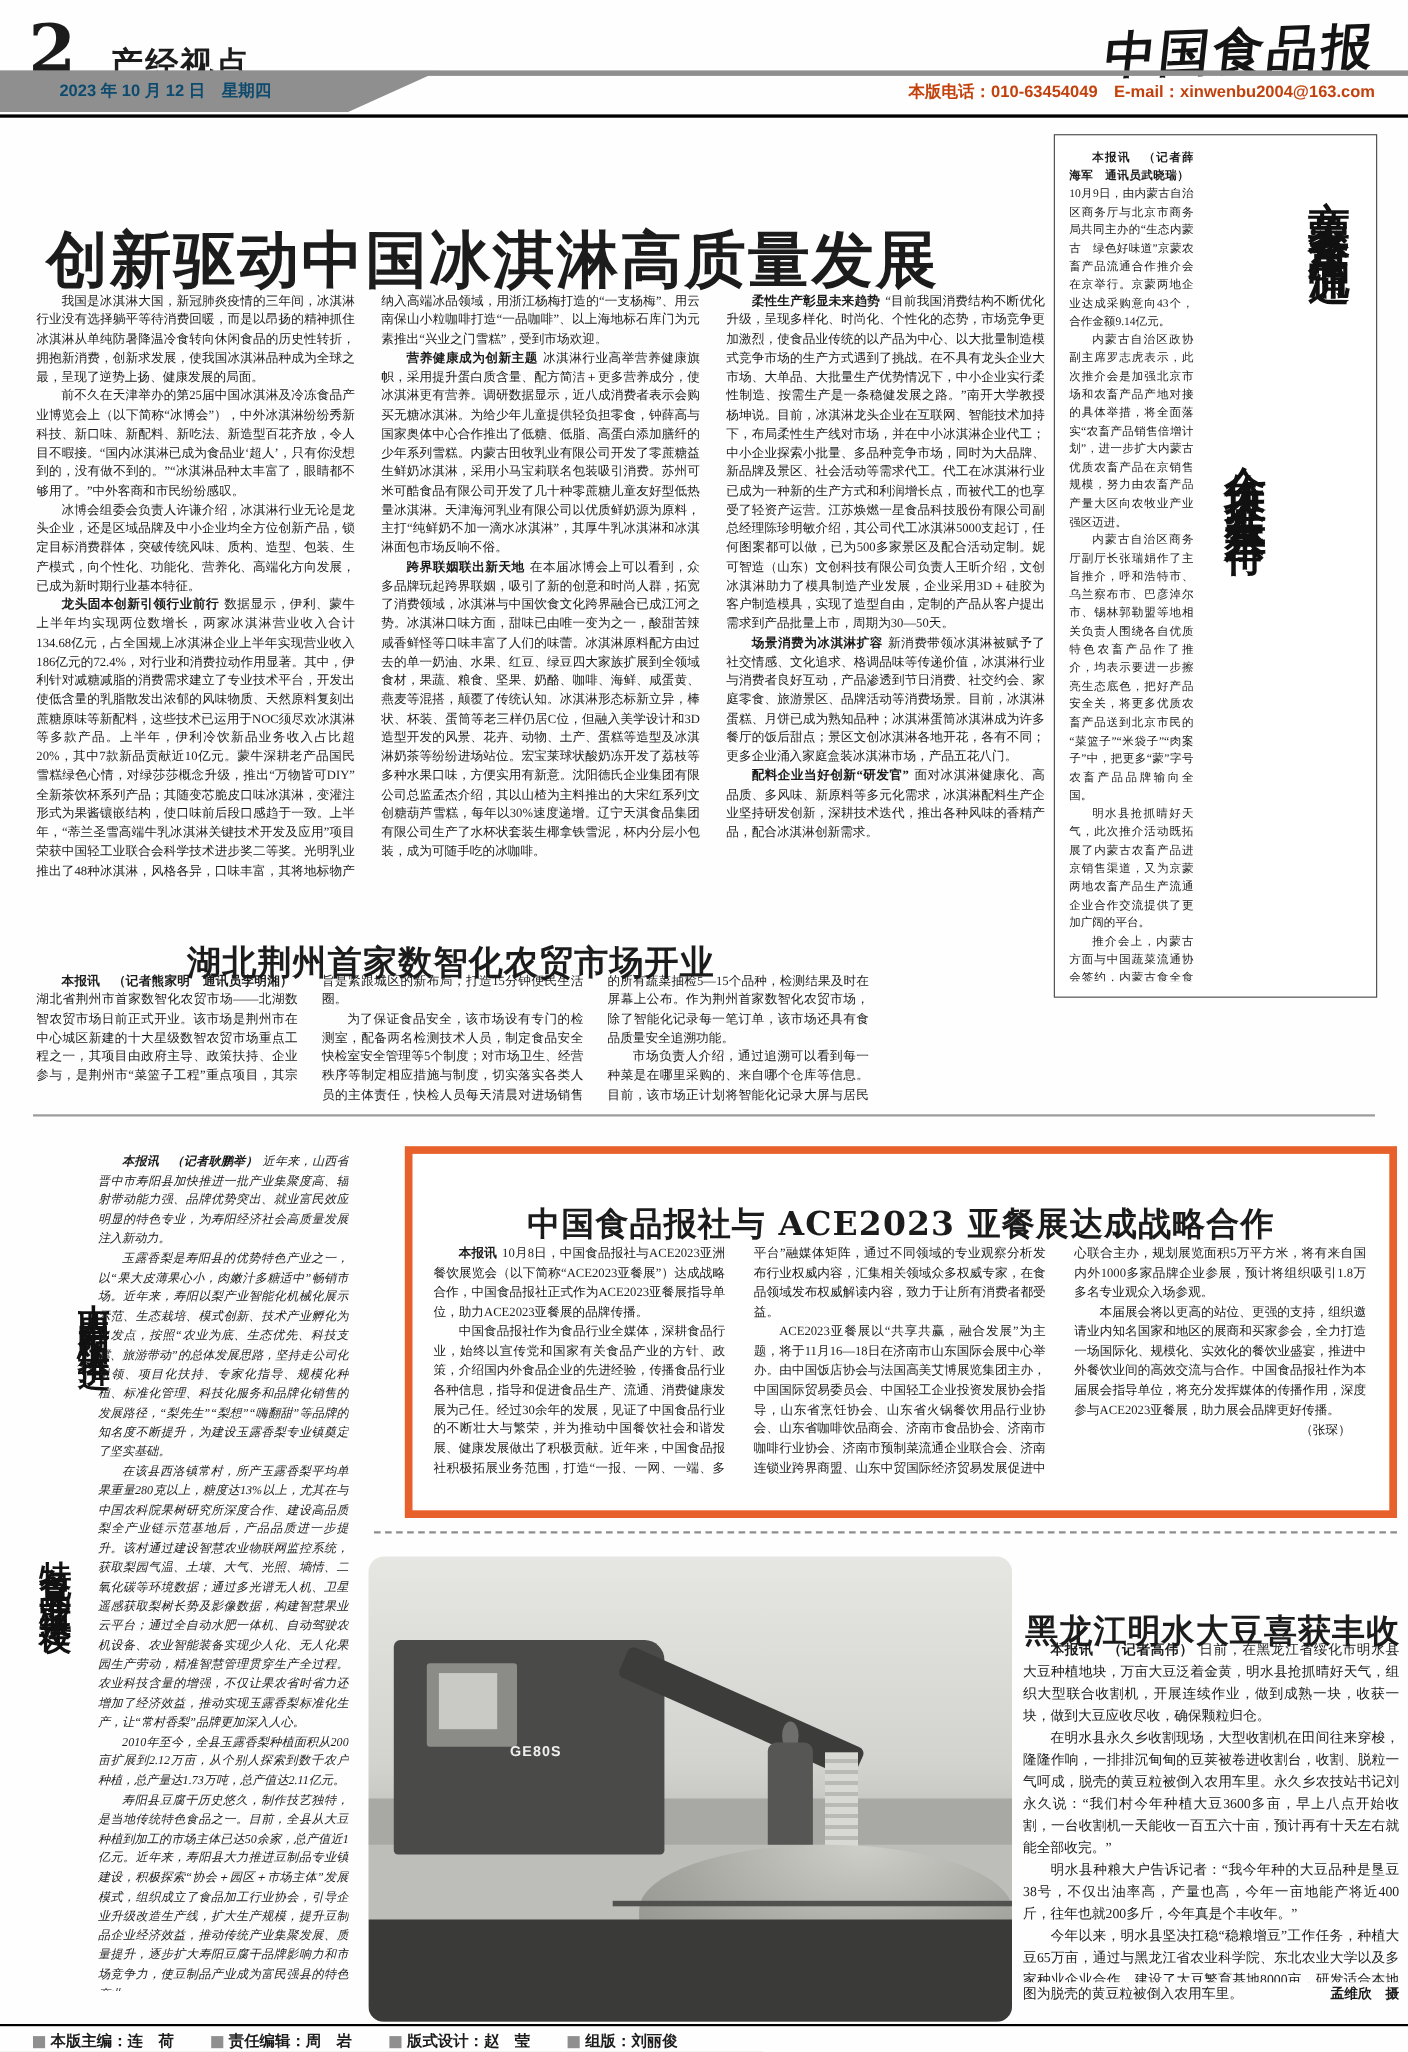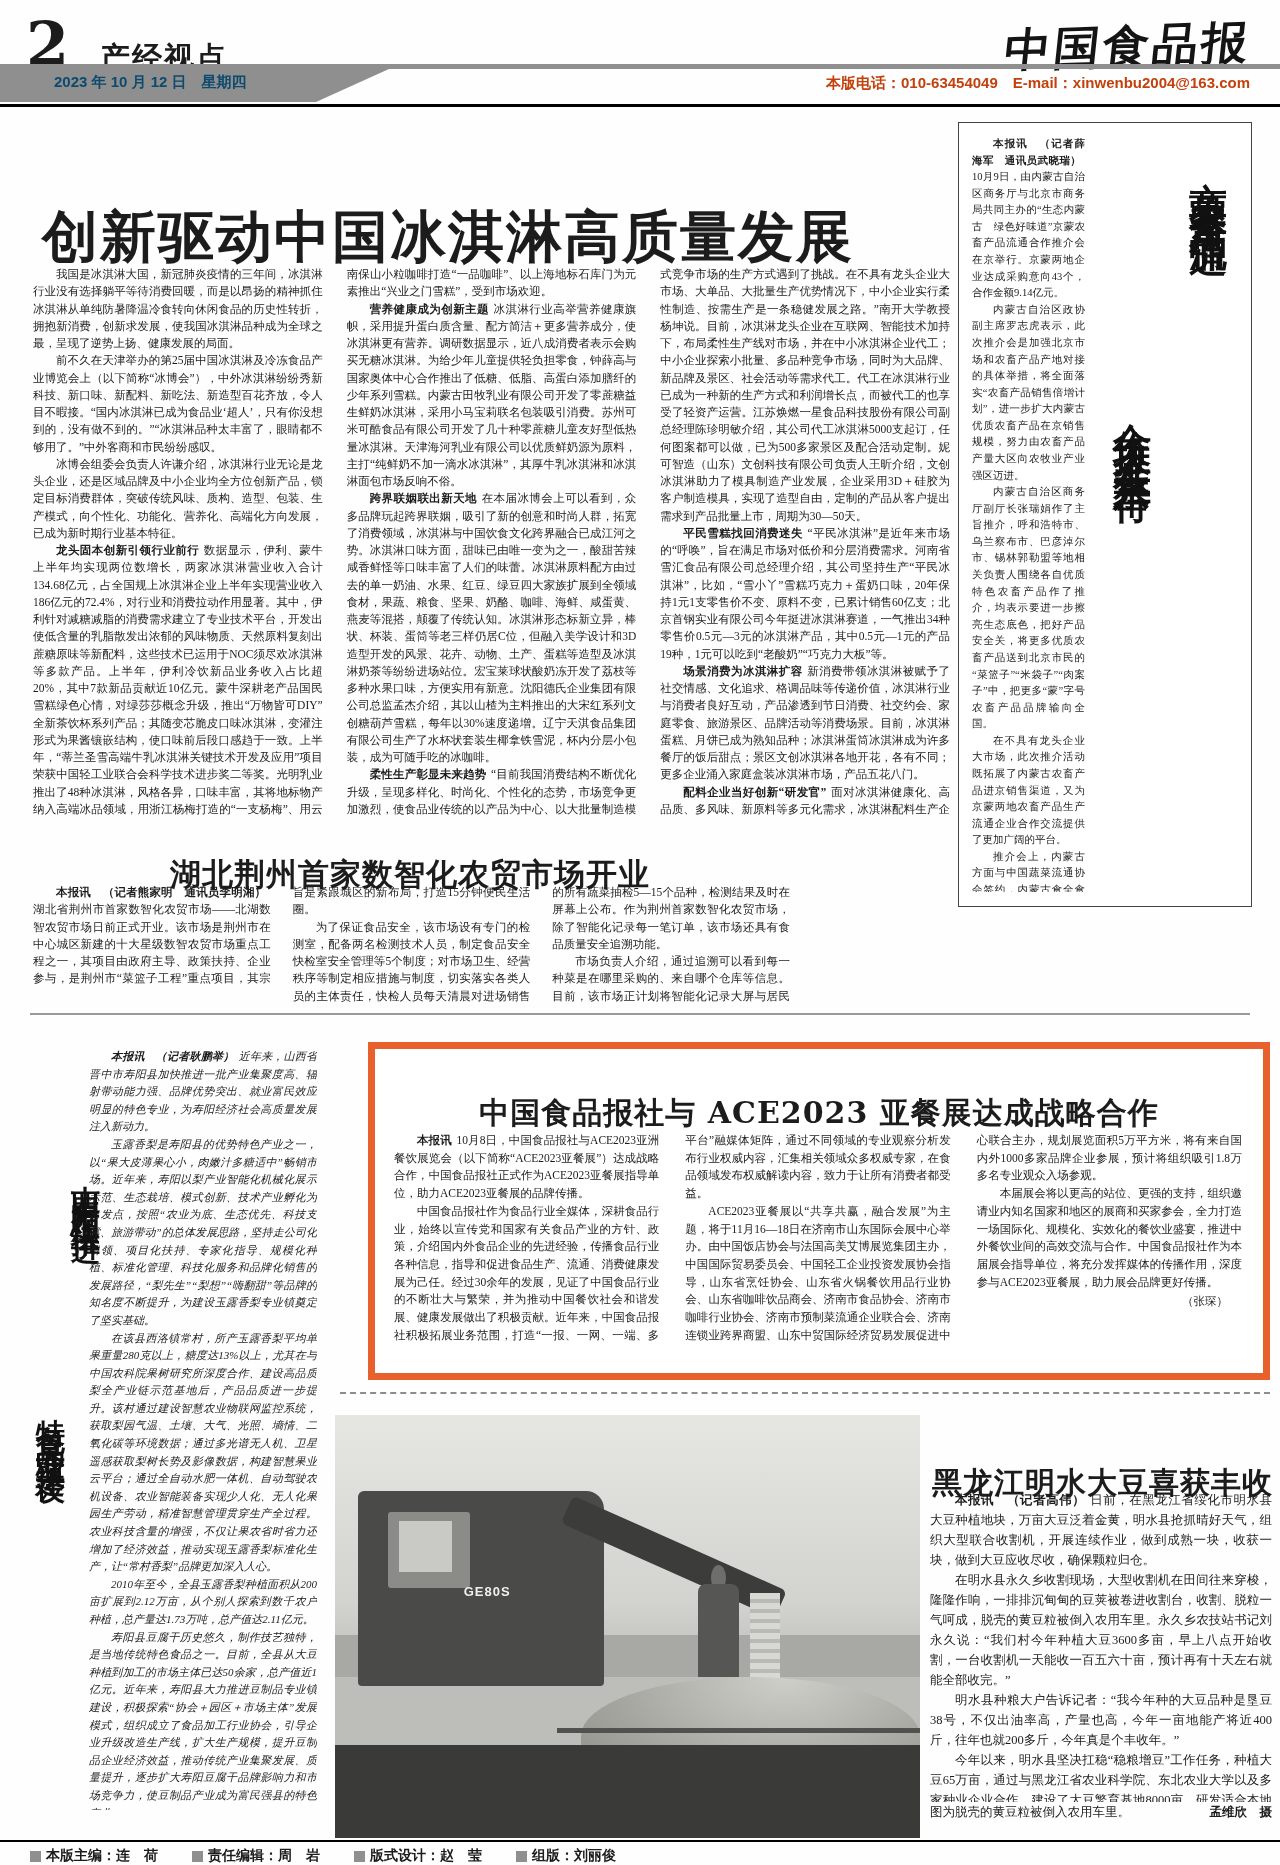--- a/index.html
+++ b/index.html
@@ -54,21 +54,21 @@
   
   .ace-box{left:368px;top:1042px;width:902px;height:338px;border:7px solid #e8612c;background:#fff;box-sizing:border-box;}
   .ace-headline{left:390px;top:1068px;width:858px;text-align:center;font-size:30px;font-weight:900;
                 font-family:"DejaVu Serif",serif;letter-spacing:1px;}
   .ace-body{left:394px;top:1132px;width:848px;height:235px;column-count:3;column-gap:26px;
             font-size:11.5px;line-height:1.54;}
 
   .rule-dashed{left:340px;top:1392px;width:930px;border-top:2px dashed #8d8d8d;height:0;}
 
   
-  .photo{left:335px;top:1415px;width:585px;height:423px;background:linear-gradient(#e6e6e3 0%,#d2d2cf 45%,#bdbdba 60%);overflow:hidden;}
+  .photo{left:335px;top:1415px;width:585px;height:423px;background:linear-gradient(#e6e6e3 0%,#d2d2cf 45%,#bdbdba 60%);overflow:hidden;border-radius:14px;}
   .ph-far{position:absolute;left:0;top:52%;width:100%;height:10%;background:#a8a8a5;}
   .ph-machine{position:absolute;left:4%;top:18%;width:42%;height:46%;background:#4a4a48;border-radius:6px 18px 4px 4px;}
   .ph-cab{position:absolute;left:9%;top:23%;width:14%;height:18%;background:#8b8b88;border-radius:3px;}
   .ph-cab-glass{position:absolute;left:11%;top:25%;width:9%;height:12%;background:#c9c9c6;}
   .ph-label{position:absolute;left:22%;top:40%;color:#efefec;font-size:13px;font-weight:bold;
             font-family:"Liberation Sans",sans-serif;letter-spacing:1px;}
   .ph-auger{position:absolute;left:38%;top:30%;width:40%;height:7%;background:#3c3c3a;transform:rotate(24deg);border-radius:6px;}
   .ph-stream{position:absolute;left:71%;top:42%;width:5%;height:30%;background:repeating-linear-gradient(#d8d8d4 0 6px,#b9b9b5 6px 10px);}
   .ph-person{position:absolute;left:62%;top:40%;width:7%;height:22%;background:#565654;border-radius:8px 8px 0 0;}
   .ph-head{position:absolute;left:64.2%;top:35.5%;width:2.6%;height:6%;background:#6e6e6c;border-radius:50%;}
@@ -110,37 +110,36 @@
     <div class="abs main-body flow">
       <div>
 
       <p class="para"><span>我国是冰淇淋大国，新冠肺炎疫情的三年间，冰淇淋行业没有选择躺平等待消费回暖，而是以昂扬的精神抓住冰淇淋从单纯防暑降温冷食转向休闲食品的历史性转折，拥抱新消费，创新求发展，使我国冰淇淋品种成为全球之最，呈现了逆势上扬、健康发展的局面。</span></p>
           <p class="para"><span>前不久在天津举办的第25届中国冰淇淋及冷冻食品产业博览会上（以下简称“冰博会”），中外冰淇淋纷纷秀新科技、新口味、新配料、新吃法、新造型百花齐放，令人目不暇接。“国内冰淇淋已成为食品业‘超人’，只有你没想到的，没有做不到的。”“冰淇淋品种太丰富了，眼睛都不够用了。”中外客商和市民纷纷感叹。</span></p>
           <p class="para"><span>冰博会组委会负责人许谦介绍，冰淇淋行业无论是龙头企业，还是区域品牌及中小企业均全方位创新产品，锁定目标消费群体，突破传统风味、质构、造型、包装、生产模式，向个性化、功能化、营养化、高端化方向发展，已成为新时期行业基本特征。</span></p>
           <p class="para"><strong class="phead">龙头固本创新引领行业前行</strong><span>数据显示，伊利、蒙牛上半年均实现两位数增长，两家冰淇淋营业收入合计134.68亿元，占全国规上冰淇淋企业上半年实现营业收入186亿元的72.4%，对行业和消费拉动作用显著。其中，伊利针对减糖减脂的消费需求建立了专业技术平台，开发出使低含量的乳脂散发出浓郁的风味物质、天然原料复刻出蔗糖原味等新配料，这些技术已运用于NOC须尽欢冰淇淋等多款产品。上半年，伊利冷饮新品业务收入占比超20%，其中7款新品贡献近10亿元。蒙牛深耕老产品国民雪糕绿色心情，对绿莎莎概念升级，推出“万物皆可DIY”全新茶饮杯系列产品；其随变芯脆皮口味冰淇淋，变灌注形式为果酱镶嵌结构，使口味前后段口感趋于一致。上半年，“蒂兰圣雪高端牛乳冰淇淋关键技术开发及应用”项目荣获中国轻工业联合会科学技术进步奖二等奖。光明乳业推出了48种冰淇淋，风格各异，口味丰富，其将地标物产纳入高端冰品领域，用浙江杨梅打造的“一支杨梅”、用云南保山小粒咖啡打造“一品咖啡”、以上海地标石库门为元素推出“兴业之门雪糕”，受到市场欢迎。</span></p>
           <p class="para"><strong class="phead">营养健康成为创新主题</strong><span>冰淇淋行业高举营养健康旗帜，采用提升蛋白质含量、配方简洁＋更多营养成分，使冰淇淋更有营养。调研数据显示，近八成消费者表示会购买无糖冰淇淋。为给少年儿童提供轻负担零食，钟薛高与国家奥体中心合作推出了低糖、低脂、高蛋白添加膳纤的少年系列雪糕。内蒙古田牧乳业有限公司开发了零蔗糖益生鲜奶冰淇淋，采用小马宝莉联名包装吸引消费。苏州可米可酷食品有限公司开发了几十种零蔗糖儿童友好型低热量冰淇淋。天津海河乳业有限公司以优质鲜奶源为原料，主打“纯鲜奶不加一滴水冰淇淋”，其厚牛乳冰淇淋和冰淇淋面包市场反响不俗。</span></p>
           <p class="para"><strong class="phead">跨界联姻联出新天地</strong><span>在本届冰博会上可以看到，众多品牌玩起跨界联姻，吸引了新的创意和时尚人群，拓宽了消费领域，冰淇淋与中国饮食文化跨界融合已成江河之势。冰淇淋口味方面，甜味已由唯一变为之一，酸甜苦辣咸香鲜怪等口味丰富了人们的味蕾。冰淇淋原料配方由过去的单一奶油、水果、红豆、绿豆四大家族扩展到全领域食材，果蔬、粮食、坚果、奶酪、咖啡、海鲜、咸蛋黄、燕麦等混搭，颠覆了传统认知。冰淇淋形态标新立异，棒状、杯装、蛋筒等老三样仍居C位，但融入美学设计和3D造型开发的风景、花卉、动物、土产、蛋糕等造型及冰淇淋奶茶等纷纷进场站位。宏宝莱球状酸奶冻开发了荔枝等多种水果口味，方便实用有新意。沈阳德氏企业集团有限公司总监孟杰介绍，其以山楂为主料推出的大宋红系列文创糖葫芦雪糕，每年以30%速度递增。辽宁天淇食品集团有限公司生产了水杯状套装生椰拿铁雪泥，杯内分层小包装，成为可随手吃的冰咖啡。</span></p>
           <p class="para"><strong class="phead">柔性生产彰显未来趋势</strong><span>“目前我国消费结构不断优化升级，呈现多样化、时尚化、个性化的态势，市场竞争更加激烈，使食品业传统的以产品为中心、以大批量制造模式竞争市场的生产方式遇到了挑战。在不具有龙头企业大市场、大单品、大批量生产优势情况下，中小企业实行柔性制造、按需生产是一条稳健发展之路。”南开大学教授杨坤说。目前，冰淇淋龙头企业在互联网、智能技术加持下，布局柔性生产线对市场，并在中小冰淇淋企业代工；中小企业探索小批量、多品种竞争市场，同时为大品牌、新品牌及景区、社会活动等需求代工。代工在冰淇淋行业已成为一种新的生产方式和利润增长点，而被代工的也享受了轻资产运营。江苏焕燃一星食品科技股份有限公司副总经理陈珍明敏介绍，其公司代工冰淇淋5000支起订，任何图案都可以做，已为500多家景区及配合活动定制。妮可智造（山东）文创科技有限公司负责人王昕介绍，文创冰淇淋助力了模具制造产业发展，企业采用3D＋硅胶为客户制造模具，实现了造型自由，定制的产品从客户提出需求到产品批量上市，周期为30—50天。</span></p>
-          <p class="para"><strong class="phead">平民雪糕找回消费迷失</strong><span>“平民冰淇淋”是近年来市场的“呼唤”，旨在满足市场对低价和分层消费需求。河南省雪汇食品有限公司总经理介绍，其公司坚持生产“平民冰淇淋”，比如，“雪小丫”雪糕巧克力＋蛋奶口味，20年保持1元1支零售价不变、原料不变，已累计销售60亿支；北京首钢实业有限公司今年挺进冰淇淋赛道，一气推出34种零售价0.5元—3元的冰淇淋产品，其中0.5元—1元的产品19种，1元可以吃到“老酸奶”“巧克力大板”等。</span></p>
           <p class="para"><strong class="phead">场景消费为冰淇淋扩容</strong><span>新消费带领冰淇淋被赋予了社交情感、文化追求、格调品味等传递价值，冰淇淋行业与消费者良好互动，产品渗透到节日消费、社交约会、家庭零食、旅游景区、品牌活动等消费场景。目前，冰淇淋蛋糕、月饼已成为熟知品种；冰淇淋蛋筒冰淇淋成为许多餐厅的饭后甜点；景区文创冰淇淋各地开花，各有不同；更多企业涌入家庭盒装冰淇淋市场，产品五花八门。</span></p>
           <p class="para"><strong class="phead">配料企业当好创新“研发官”</strong><span>面对冰淇淋健康化、高品质、多风味、新原料等多元化需求，冰淇淋配料生产企业坚持研发创新，深耕技术迭代，推出各种风味的香精产品，配合冰淇淋创新需求。</span></p>
         </div>
 
     </div>
   </section>
 
   <section>
     <div class="abs jm-box"></div>
     <div class="abs jm-body flow">
       <div>
 
       <p class="para"><strong class="phead">本报讯　（记者薛海军　通讯员武晓瑞）</strong><span>10月9日，由内蒙古自治区商务厅与北京市商务局共同主办的“生态内蒙古　绿色好味道”京蒙农畜产品流通合作推介会在京举行。京蒙两地企业达成采购意向43个，合作金额9.14亿元。</span></p>
           <p class="para"><span>内蒙古自治区政协副主席罗志虎表示，此次推介会是加强北京市场和农畜产品产地对接的具体举措，将全面落实“农畜产品销售倍增计划”，进一步扩大内蒙古优质农畜产品在京销售规模，努力由农畜产品产量大区向农牧业产业强区迈进。</span></p>
           <p class="para"><span>内蒙古自治区商务厅副厅长张瑞娟作了主旨推介，呼和浩特市、乌兰察布市、巴彦淖尔市、锡林郭勒盟等地相关负责人围绕各自优质特色农畜产品作了推介，均表示要进一步擦亮生态底色，把好产品安全关，将更多优质农畜产品送到北京市民的“菜篮子”“米袋子”“肉案子”中，把更多“蒙”字号农畜产品品牌输向全国。</span></p>
-          <p class="para"><span>在不具有龙头企业大市场，此次推介活动既拓展了内蒙古农畜产品进京销售渠道，又为京蒙两地农畜产品生产流通企业合作交流提供了更加广阔的平台。</span></p>
+          <p class="para"><span>明水县抢抓晴好天气，此次推介活动既拓展了内蒙古农畜产品进京销售渠道，又为京蒙两地农畜产品生产流通企业合作交流提供了更加广阔的平台。</span></p>
           <p class="para"><span>推介会上，内蒙古方面与中国蔬菜流通协会签约，内蒙古食全食美股份有限公司、乌兰察布市康泰惠民园农贸有限公司与北京新发地企业管理有限公司签署战略合作框架协议，京蒙两地10对企业进行了签约。</span></p>
         </div>
     </div>
     <div class="abs vtitle jm-v1">京蒙农畜产品流通</div>
     <div class="abs vtitle jm-v2">合作推介会在京举行</div>
   </section>
 
   <section>
     <h2 class="abs jz-headline">湖北荆州首家数智化农贸市场开业</h2>
     <div class="abs jz-body flow">

